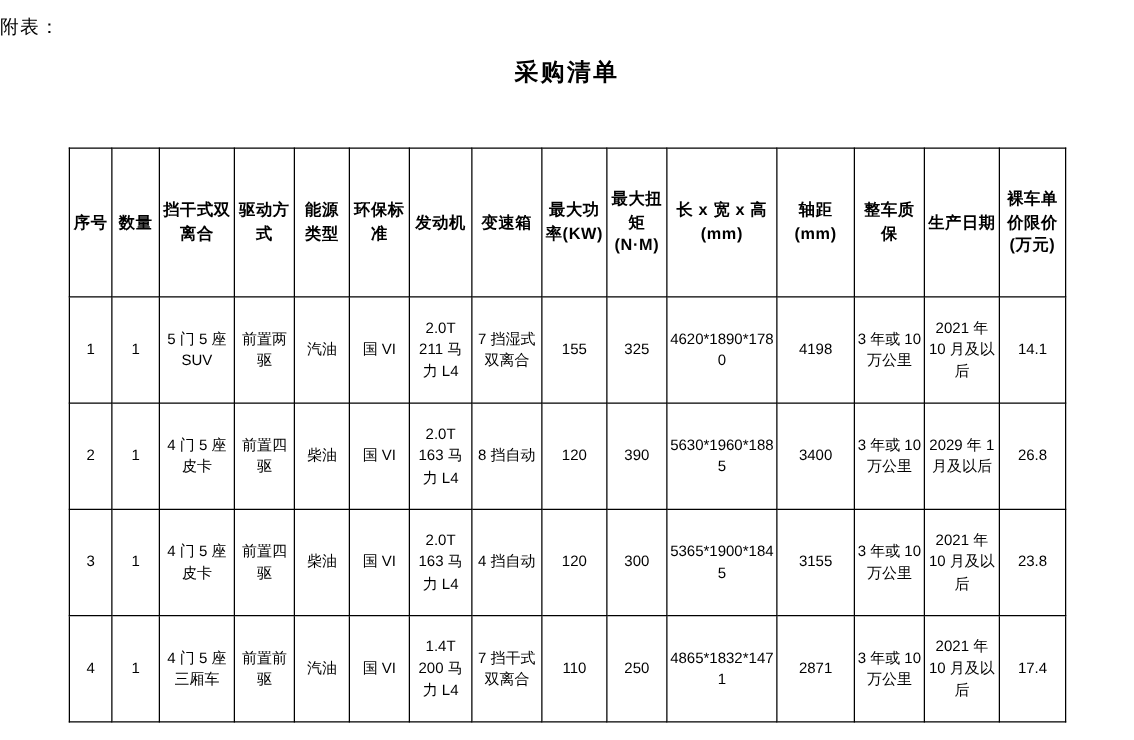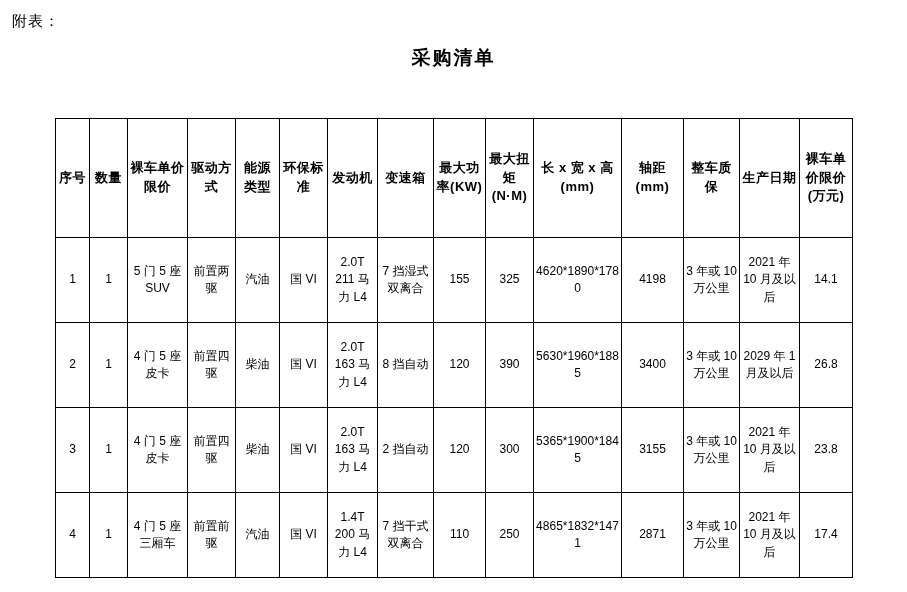--- a/index.html
+++ b/index.html
@@ -10,21 +10,21 @@
     width: 907px;
     height: 592px;
     background: #ffffff;
     font-family: "Liberation Serif", "DejaVu Serif", serif;
     color: #000000;
     position: relative;
     overflow: hidden;
   }
   .prefix-label {
     position: absolute;
-    left: 12px;
+    left: 0;
     top: 12px;
     font-size: 15px;
     font-family: "Liberation Serif", "DejaVu Serif", serif;
     letter-spacing: 1px;
   }
   .doc-title {
     position: absolute;
     left: 0;
     top: 45px;
     width: 907px;
@@ -104,21 +104,21 @@
     <col class="c10">
       <col class="c11">
       <col class="c12">
       <col class="c13">
       <col class="c14">
   </colgroup>
   <thead>
     <tr>
       <th>序号</th>
       <th>数量</th>
-      <th>裸车单价限价</th>
+      <th>挡干式双离合</th>
       <th>驱动方式</th>
       <th>能源类型</th>
       <th>环保标准</th>
       <th>发动机</th>
       <th>变速箱</th>
       <th>最大功率(KW)</th>
       <th>最大扭矩(N·M)</th>
       <th>长 x 宽 x 高(mm)</th>
       <th>轴距(mm)</th>
       <th>整车质保</th>
@@ -162,21 +162,21 @@
       <td>26.8</td>
     </tr>
     <tr>
       <td>3</td>
       <td>1</td>
       <td>4 门 5 座皮卡</td>
       <td>前置四驱</td>
       <td>柴油</td>
       <td>国 VI</td>
       <td>2.0T 163 马力 L4</td>
-      <td>2 挡自动</td>
+      <td>4 挡自动</td>
       <td>120</td>
       <td>300</td>
       <td>5365*1900*1845</td>
       <td>3155</td>
       <td>3 年或 10 万公里</td>
       <td>2021 年 10 月及以后</td>
       <td>23.8</td>
     </tr>
     <tr>
       <td>4</td>

